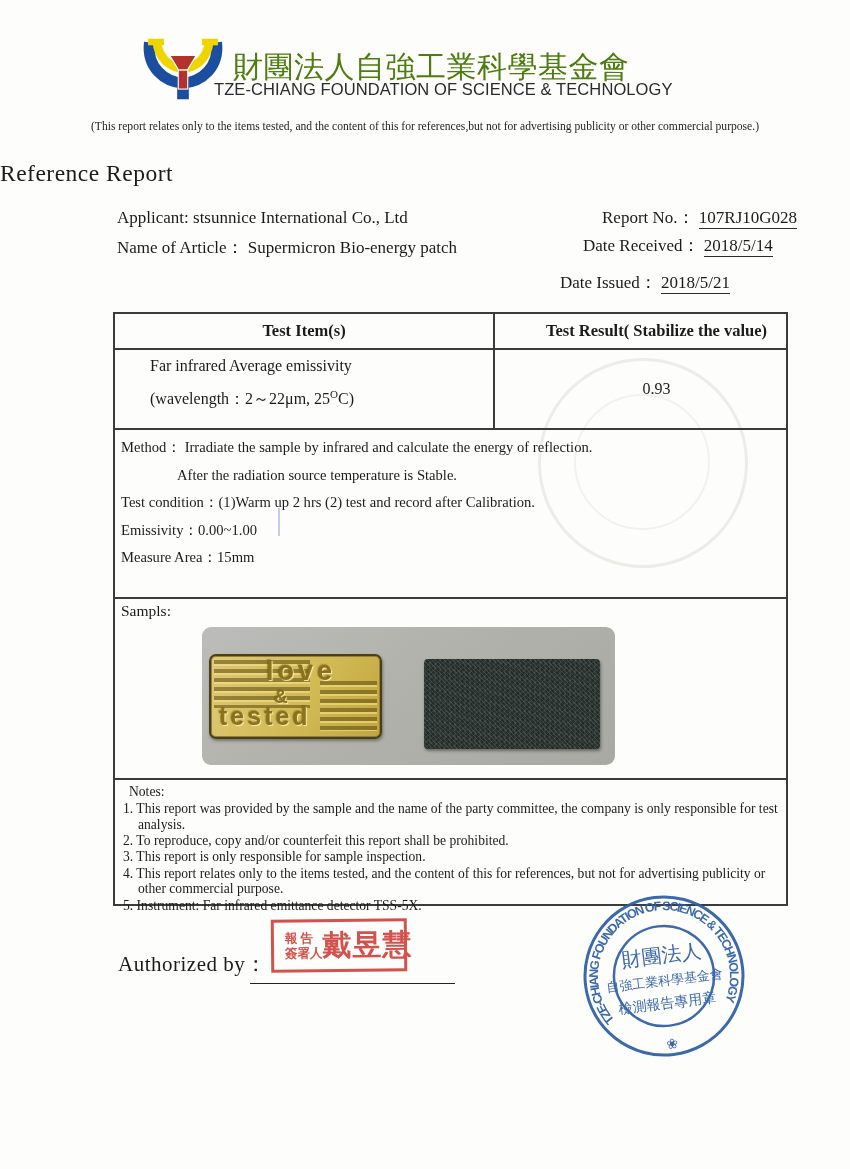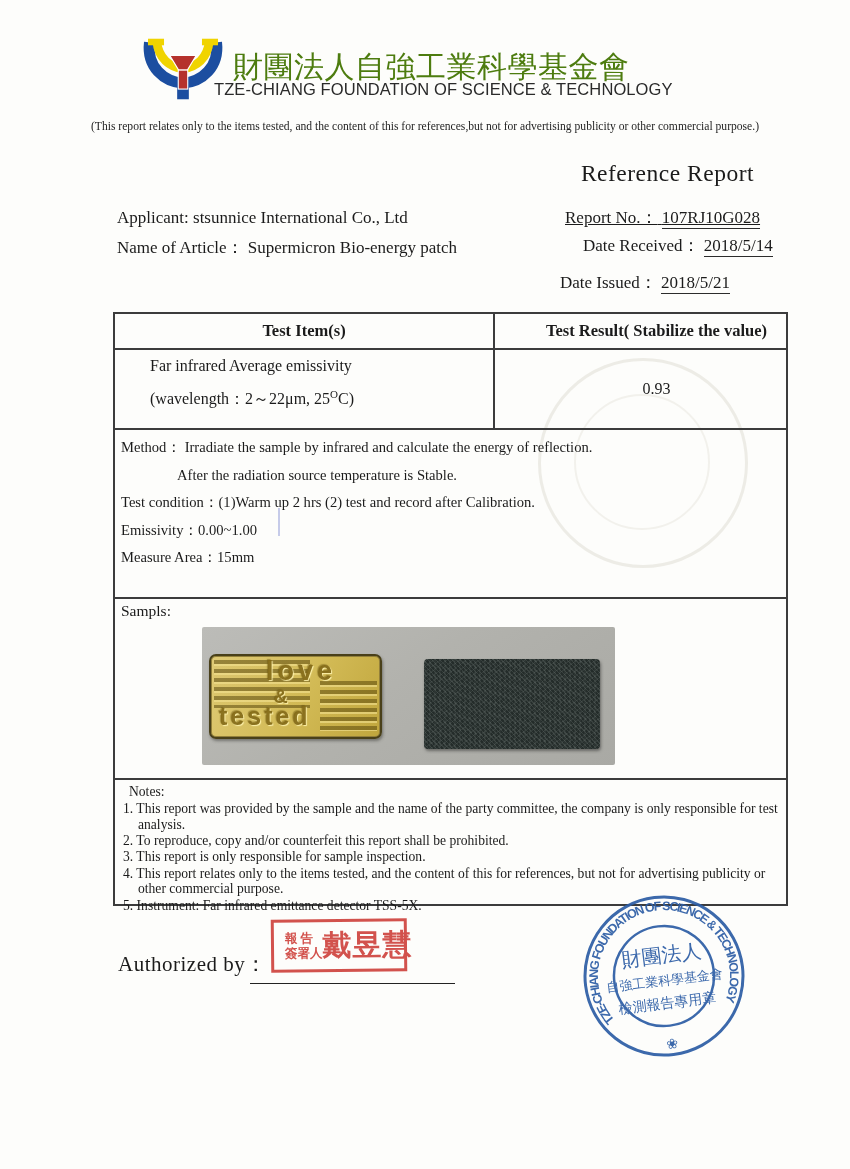--- a/index.html
+++ b/index.html
@@ -11,27 +11,27 @@
   .abs { position:absolute; }
 
   
   .logo { left:136px; top:38px; width:94px; height:62px; }
   .org-zh { left:233px; top:47px; font-size:30px; letter-spacing:0.5px; white-space:nowrap;
             font-family:"Liberation Serif","DejaVu Serif",serif; color:#4d7c0f; }
   .org-en { left:214px; top:80px; font-size:16.5px; letter-spacing:0.1px; white-space:nowrap;
             font-family:"Liberation Sans","DejaVu Sans",sans-serif; color:#2a2a2a; }
   .disclaimer { left:0; top:120px; width:850px; text-align:center; font-size:11.6px; color:#1e1e1e; }
 
-  .report-title { left:0; top:160px; width:754px; text-align:right; font-size:23.5px; letter-spacing:0.5px; }
+  .report-title { left:0; top:160px; width:754px; text-align:left; font-size:23.5px; letter-spacing:0.5px; }
 
   
   .meta-row { white-space:nowrap; font-size:17px; }
   .m-applicant { left:117px; top:208px; }
   .m-article  { left:117px; top:236px; }
-  .m-reportno { left:565px; top:206px;text-decoration:underline; }
+  .m-reportno { left:602px; top:206px; }
   .m-received { left:583px; top:234px; }
   .m-issued   { left:560px; top:271px; }
   .uval { border-bottom:1.5px solid #2c2c2c; padding-bottom:1px; }
 
   
   .wm1 { left:538px; top:358px; width:204px; height:204px; border:3px solid rgba(158,148,122,.16); border-radius:50%; }
   .wm2 { left:574px; top:394px; width:132px; height:132px; border:2px solid rgba(158,148,122,.11); border-radius:50%; }
   .scanline { left:278px; top:508px; width:1.5px; height:28px; background:rgba(95,110,200,.35); }
 
   
@@ -45,21 +45,21 @@
   .item-cell .ln { margin-bottom:13px; }
   sup.o { font-size:11px; vertical-align:6px; }
 
   .method { height:169px; border-bottom:2px solid #3c3c3c; box-sizing:border-box; padding:8px 8px 0 6px; font-size:14.6px; }
   .method .mline { margin-bottom:9.5px; line-height:18px; }
   .method .mline.indent { padding-left:56px; }
 
   .samples { height:181px; border-bottom:2px solid #3c3c3c; box-sizing:border-box; position:relative; }
   .samples-label { position:absolute; left:6px; top:3px; font-size:15.5px; }
   .photo { position:absolute; left:87px; top:28px; width:413px; height:138px;
-           background:linear-gradient(145deg,#bcbcb8 0%,#b2b2ad 45%,#a9a9a4 100%); border-radius:2px; }
+           background:linear-gradient(145deg,#bcbcb8 0%,#b2b2ad 45%,#a9a9a4 100%); border-radius:9px; }
   .gold-patch { position:absolute; left:7px; top:27px; width:173px; height:85px; box-sizing:border-box;
            background:linear-gradient(120deg,#e0cb77 0%,#d2ba55 55%,#c0a63d 100%);
            border:2px solid #49401a; border-radius:7px; box-shadow:inset 0 0 0 1px #93803a, 1px 2px 3px rgba(40,40,35,.45); }
   .stripes { position:absolute; background:repeating-linear-gradient(180deg, rgba(90,72,10,.55) 0 3.5px, rgba(240,222,140,.65) 3.5px 6px, rgba(201,174,70,.1) 6px 9px); }
   .stripes.s1 { left:3px; top:4px; width:96px; height:48px; }
   .stripes.s2 { right:3px; bottom:6px; width:57px; height:50px; }
   .gp-text { position:absolute; font-family:"Liberation Sans","DejaVu Sans",sans-serif; font-weight:bold;
            color:rgba(133,108,24,.95); text-shadow:1px 1px 1px rgba(255,243,175,.95), -1px -1px 1px rgba(110,88,15,.5); }
   .gp-love  { left:55px; top:0px;  font-size:27px; letter-spacing:4px; }
   .gp-amp   { left:63px; top:30px; font-size:19px; }

